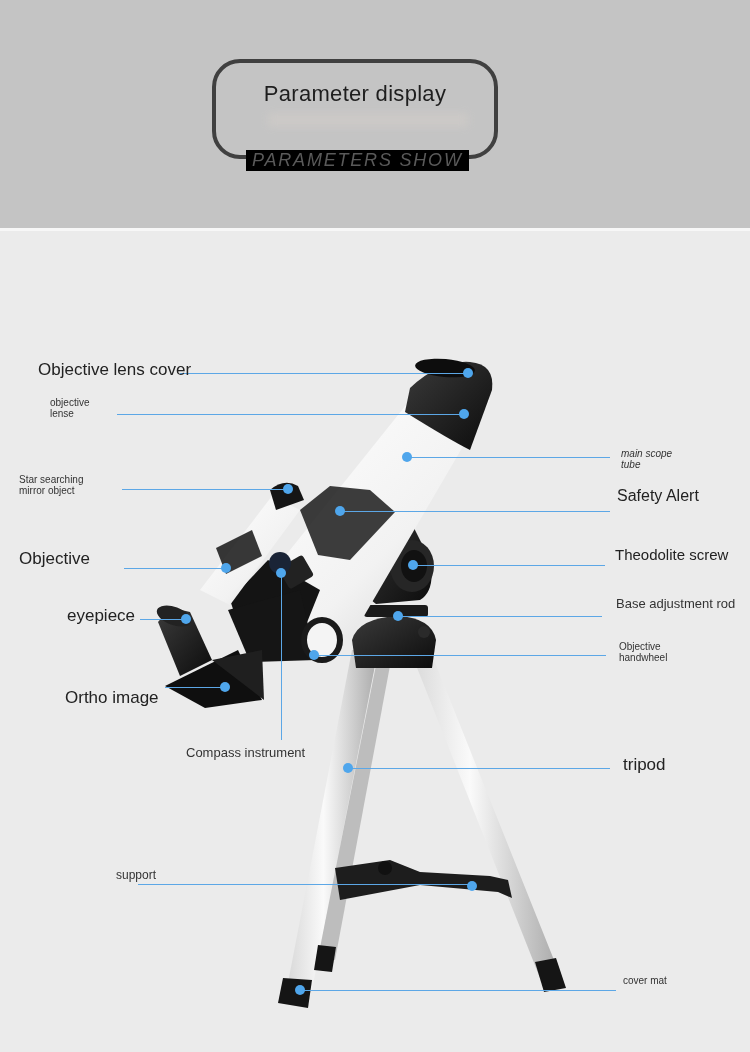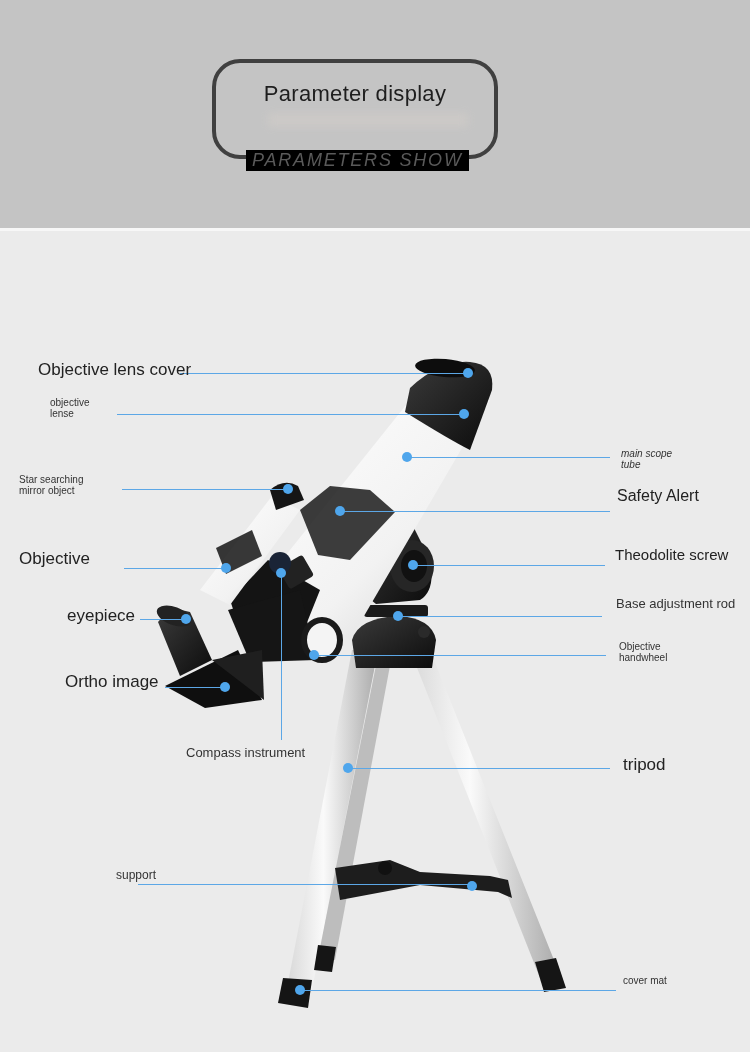--- a/index.html
+++ b/index.html
@@ -163,21 +163,21 @@
   <div>lense</div>
 </div>
 
 <div class="label lbl-sm" style="left:19px; top:474px;">
   <div>Star searching</div>
   <div>mirror object</div>
 </div>
 
 <div class="label lbl-lg" style="left:19px; top:549px;">Objective</div>
 <div class="label lbl-lg" style="left:67px; top:606px;">eyepiece</div>
-<div class="label lbl-lg" style="left:65px; top:672px;">Ortho image</div>
+<div class="label lbl-lg" style="left:65px; top:688px;">Ortho image</div>
 <div class="label lbl-xs" style="left:186px; top:745px;">Compass instrument</div>
 
 <div class="label lbl-sm" style="left:621px; top:448px;font-style:italic;">
   <div>main scope</div>
   <div>tube</div>
 </div>
 
 <div class="label lbl-md" style="left:617px; top:487px;">Safety Alert</div>
 <div class="label lbl-md" style="left:615px; top:546px; font-size:15px;">Theodolite screw</div>
 <div class="label lbl-xs" style="left:616px; top:596px;">Base adjustment rod</div>

